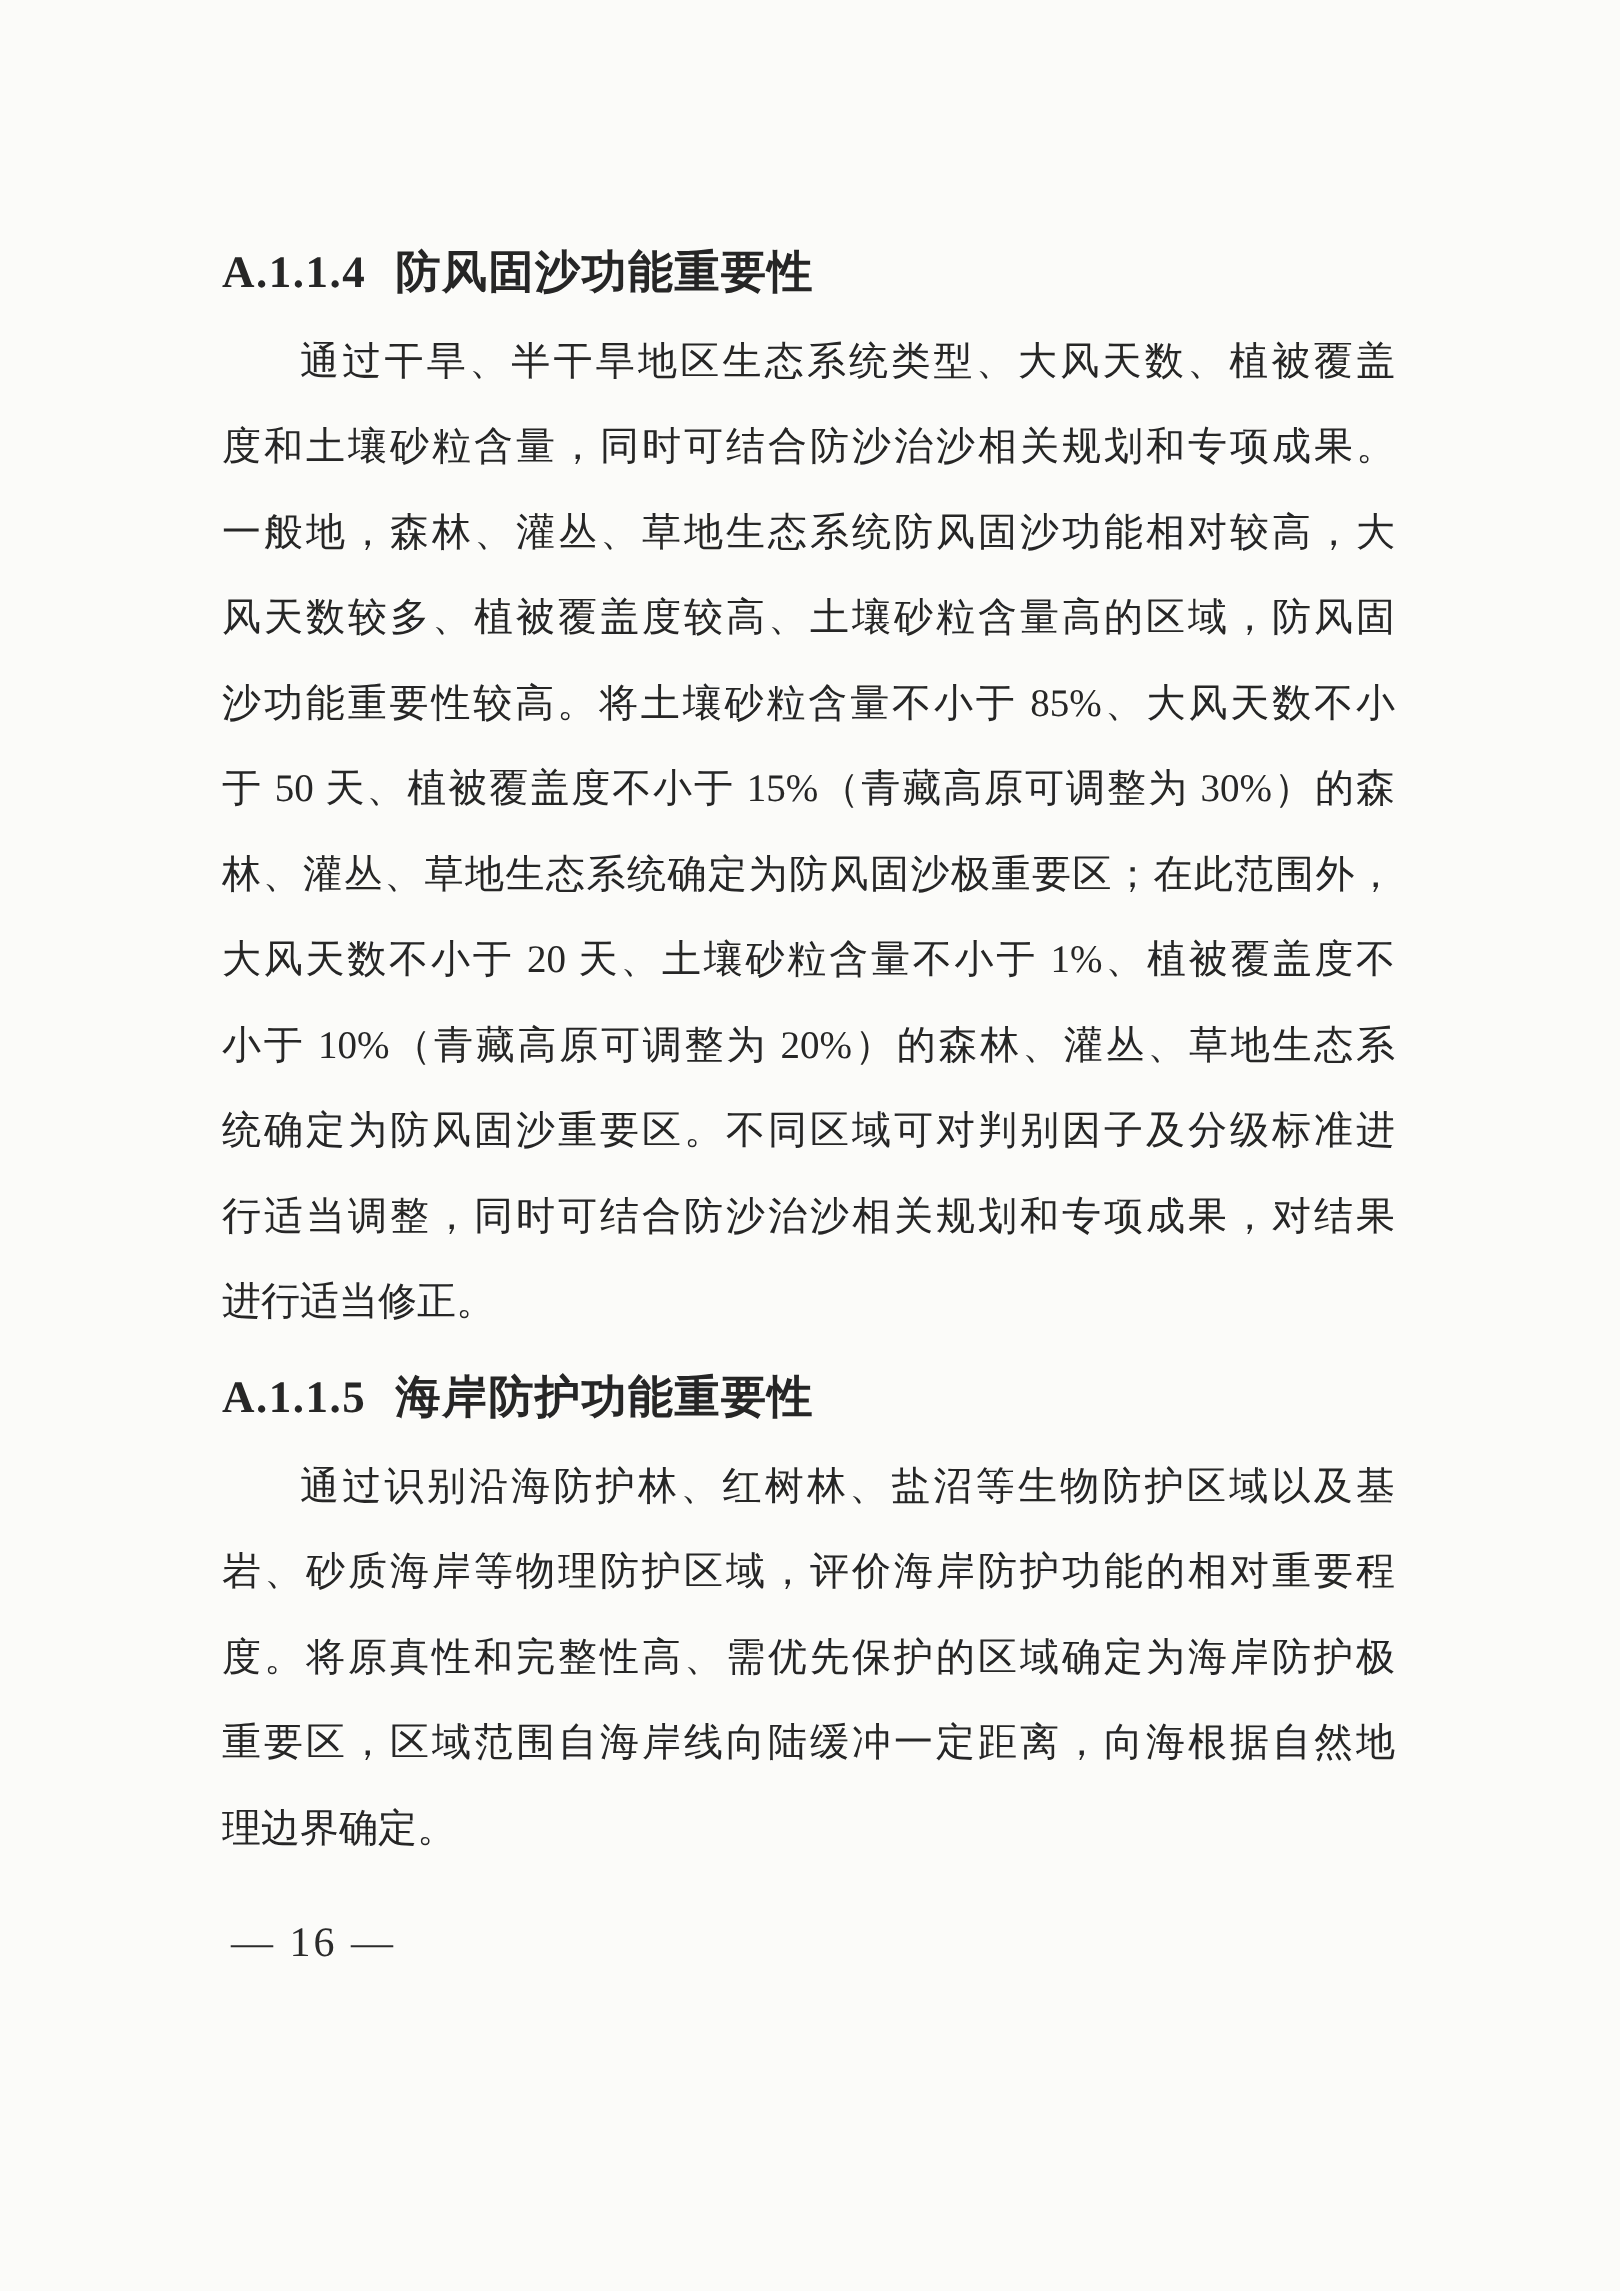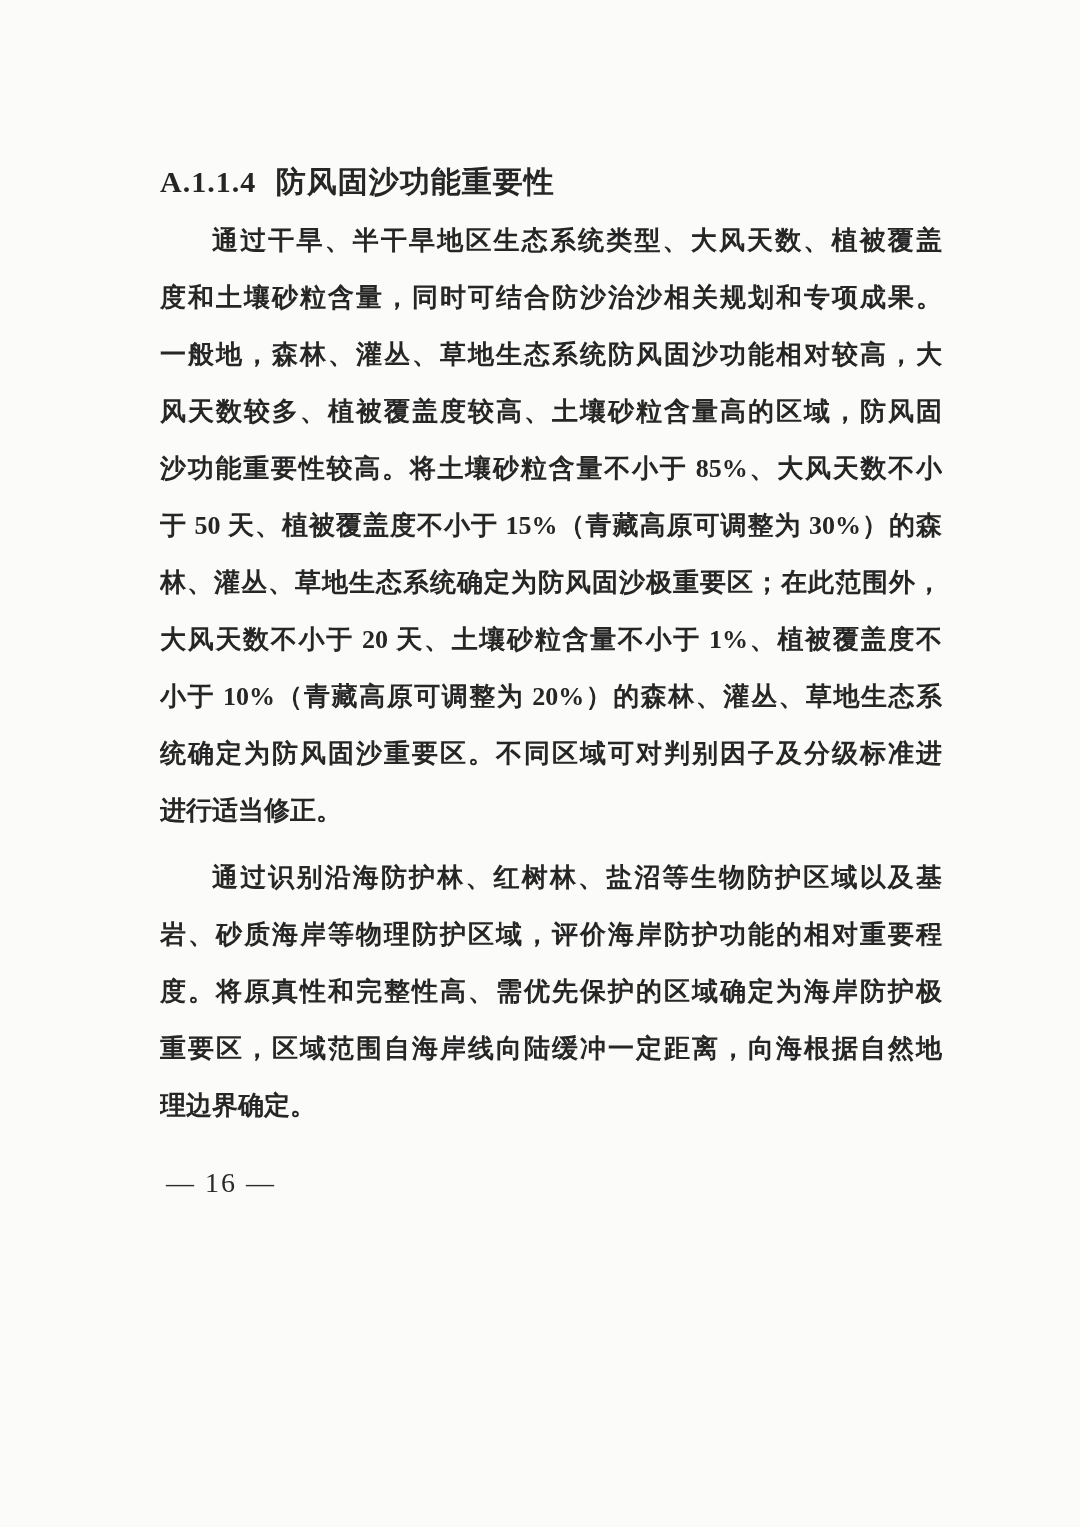--- a/index.html
+++ b/index.html
@@ -11,21 +11,21 @@
     position: relative;
     width: 1080px;
     height: 1527px;
     background: #fbfbf9;
     overflow: hidden;
     font-family: "Liberation Serif", "DejaVu Serif", serif;
     color: #262626;
   }
   .content {
     position: absolute;
-    left: 160px;
+    left: 148px;
     width: 782px;
     top: 0;
   }
   .heading {
     margin: 0;
     font-size: 30px;
     line-height: 40px;
     font-weight: bold;
     white-space: nowrap;
   }
@@ -35,21 +35,21 @@
     margin-right: 12px;
     letter-spacing: 1px;
   }
   .heading .htitle {
     font-family: "Liberation Sans", "DejaVu Sans", sans-serif;
     font-weight: 700;
     letter-spacing: 1px;
   }
   .heading-1 { margin-top: 162px; }
   .heading-2 { margin-top: 16px; }
-  .para { margin-top: 10px; font-weight: bold; }
+  .para { margin-top: 10px; }
   .line {
     font-size: 26px;
     line-height: 57px;
     height: 57px;
     text-align: justify;
     text-align-last: justify;
     overflow: hidden;
   }
   .line.first { text-indent: 2em; }
   .line.last {
@@ -80,23 +80,28 @@
       <div class="line first">通过干旱、半干旱地区生态系统类型、大风天数、植被覆盖</div>
       <div class="line">度和土壤砂粒含量，同时可结合防沙治沙相关规划和专项成果。</div>
       <div class="line">一般地，森林、灌丛、草地生态系统防风固沙功能相对较高，大</div>
       <div class="line">风天数较多、植被覆盖度较高、土壤砂粒含量高的区域，防风固</div>
       <div class="line">沙功能重要性较高。将土壤砂粒含量不小于 85%、大风天数不小</div>
       <div class="line">于 50 天、植被覆盖度不小于 15%（青藏高原可调整为 30%）的森</div>
       <div class="line">林、灌丛、草地生态系统确定为防风固沙极重要区；在此范围外，</div>
       <div class="line">大风天数不小于 20 天、土壤砂粒含量不小于 1%、植被覆盖度不</div>
       <div class="line">小于 10%（青藏高原可调整为 20%）的森林、灌丛、草地生态系</div>
       <div class="line">统确定为防风固沙重要区。不同区域可对判别因子及分级标准进</div>
+      <div class="line">行适当调整，同时可结合防沙治沙相关规划和专项成果，对结果</div>
       <div class="line last">进行适当修正。</div>
     </div>
 
+    <h2 class="heading heading-2">
+      <span class="hnum">A.1.1.5</span>
+      <span class="htitle">海岸防护功能重要性</span>
+    </h2>
 
     <div class="para">
       <div class="line first">通过识别沿海防护林、红树林、盐沼等生物防护区域以及基</div>
       <div class="line">岩、砂质海岸等物理防护区域，评价海岸防护功能的相对重要程</div>
       <div class="line">度。将原真性和完整性高、需优先保护的区域确定为海岸防护极</div>
       <div class="line">重要区，区域范围自海岸线向陆缓冲一定距离，向海根据自然地</div>
       <div class="line last">理边界确定。</div>
     </div>
 
     <div class="footer">

